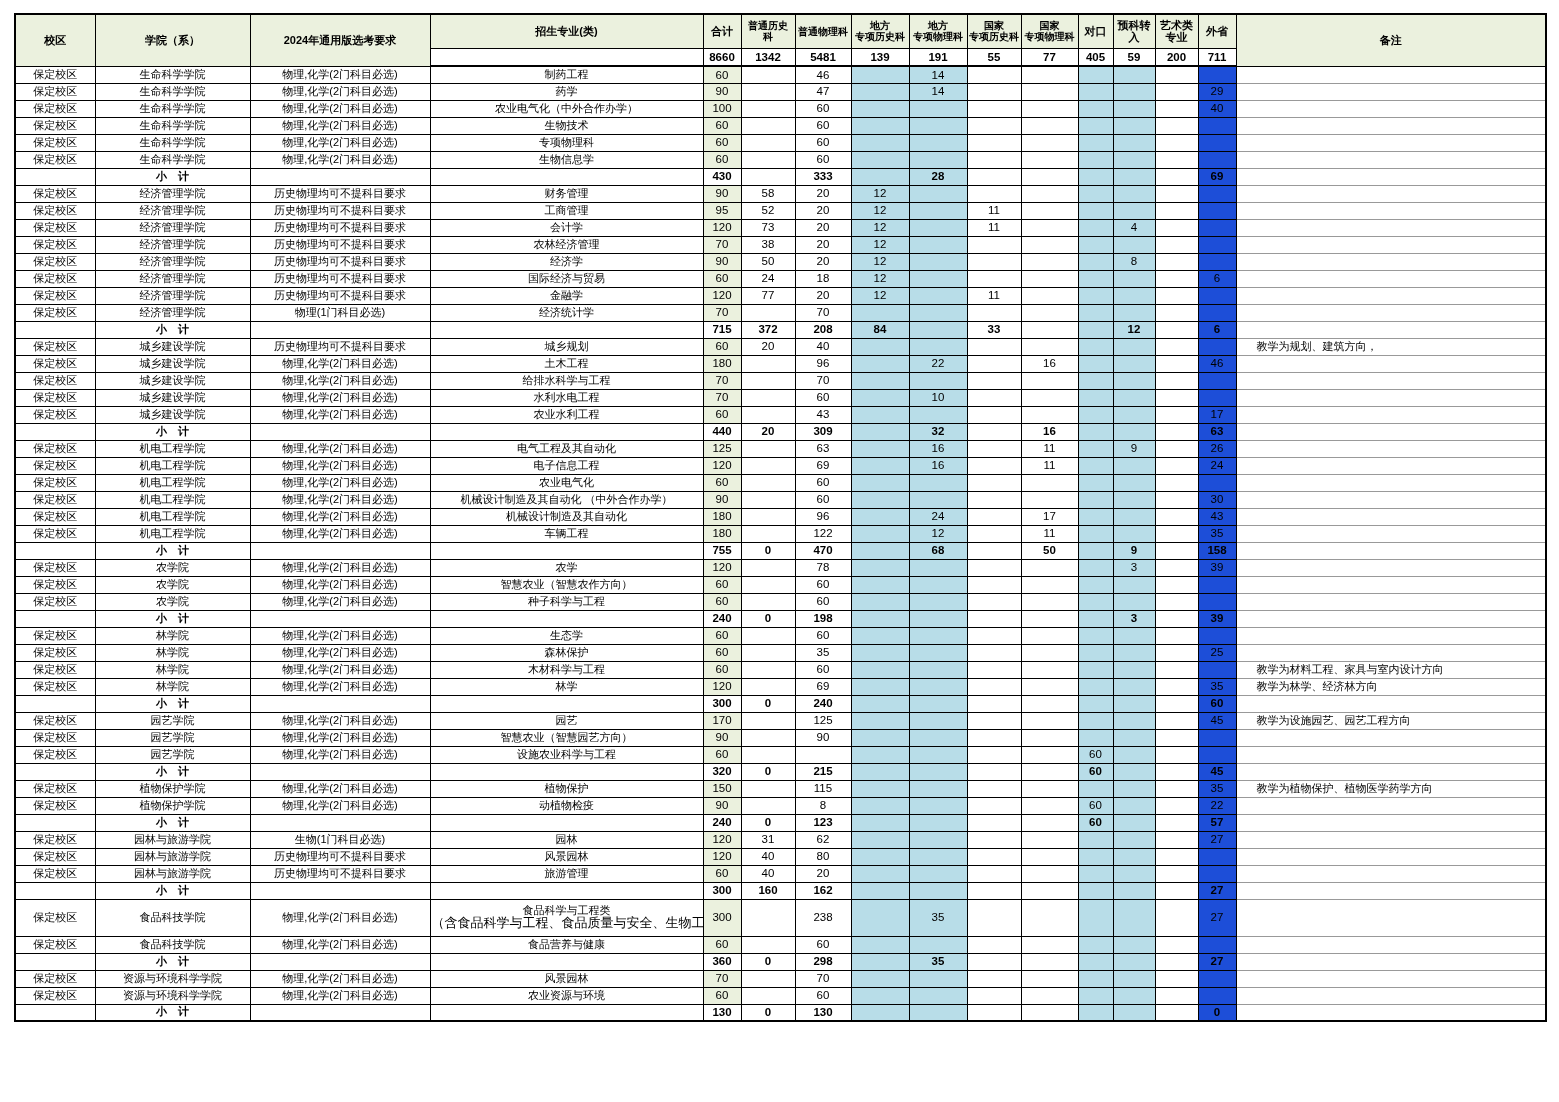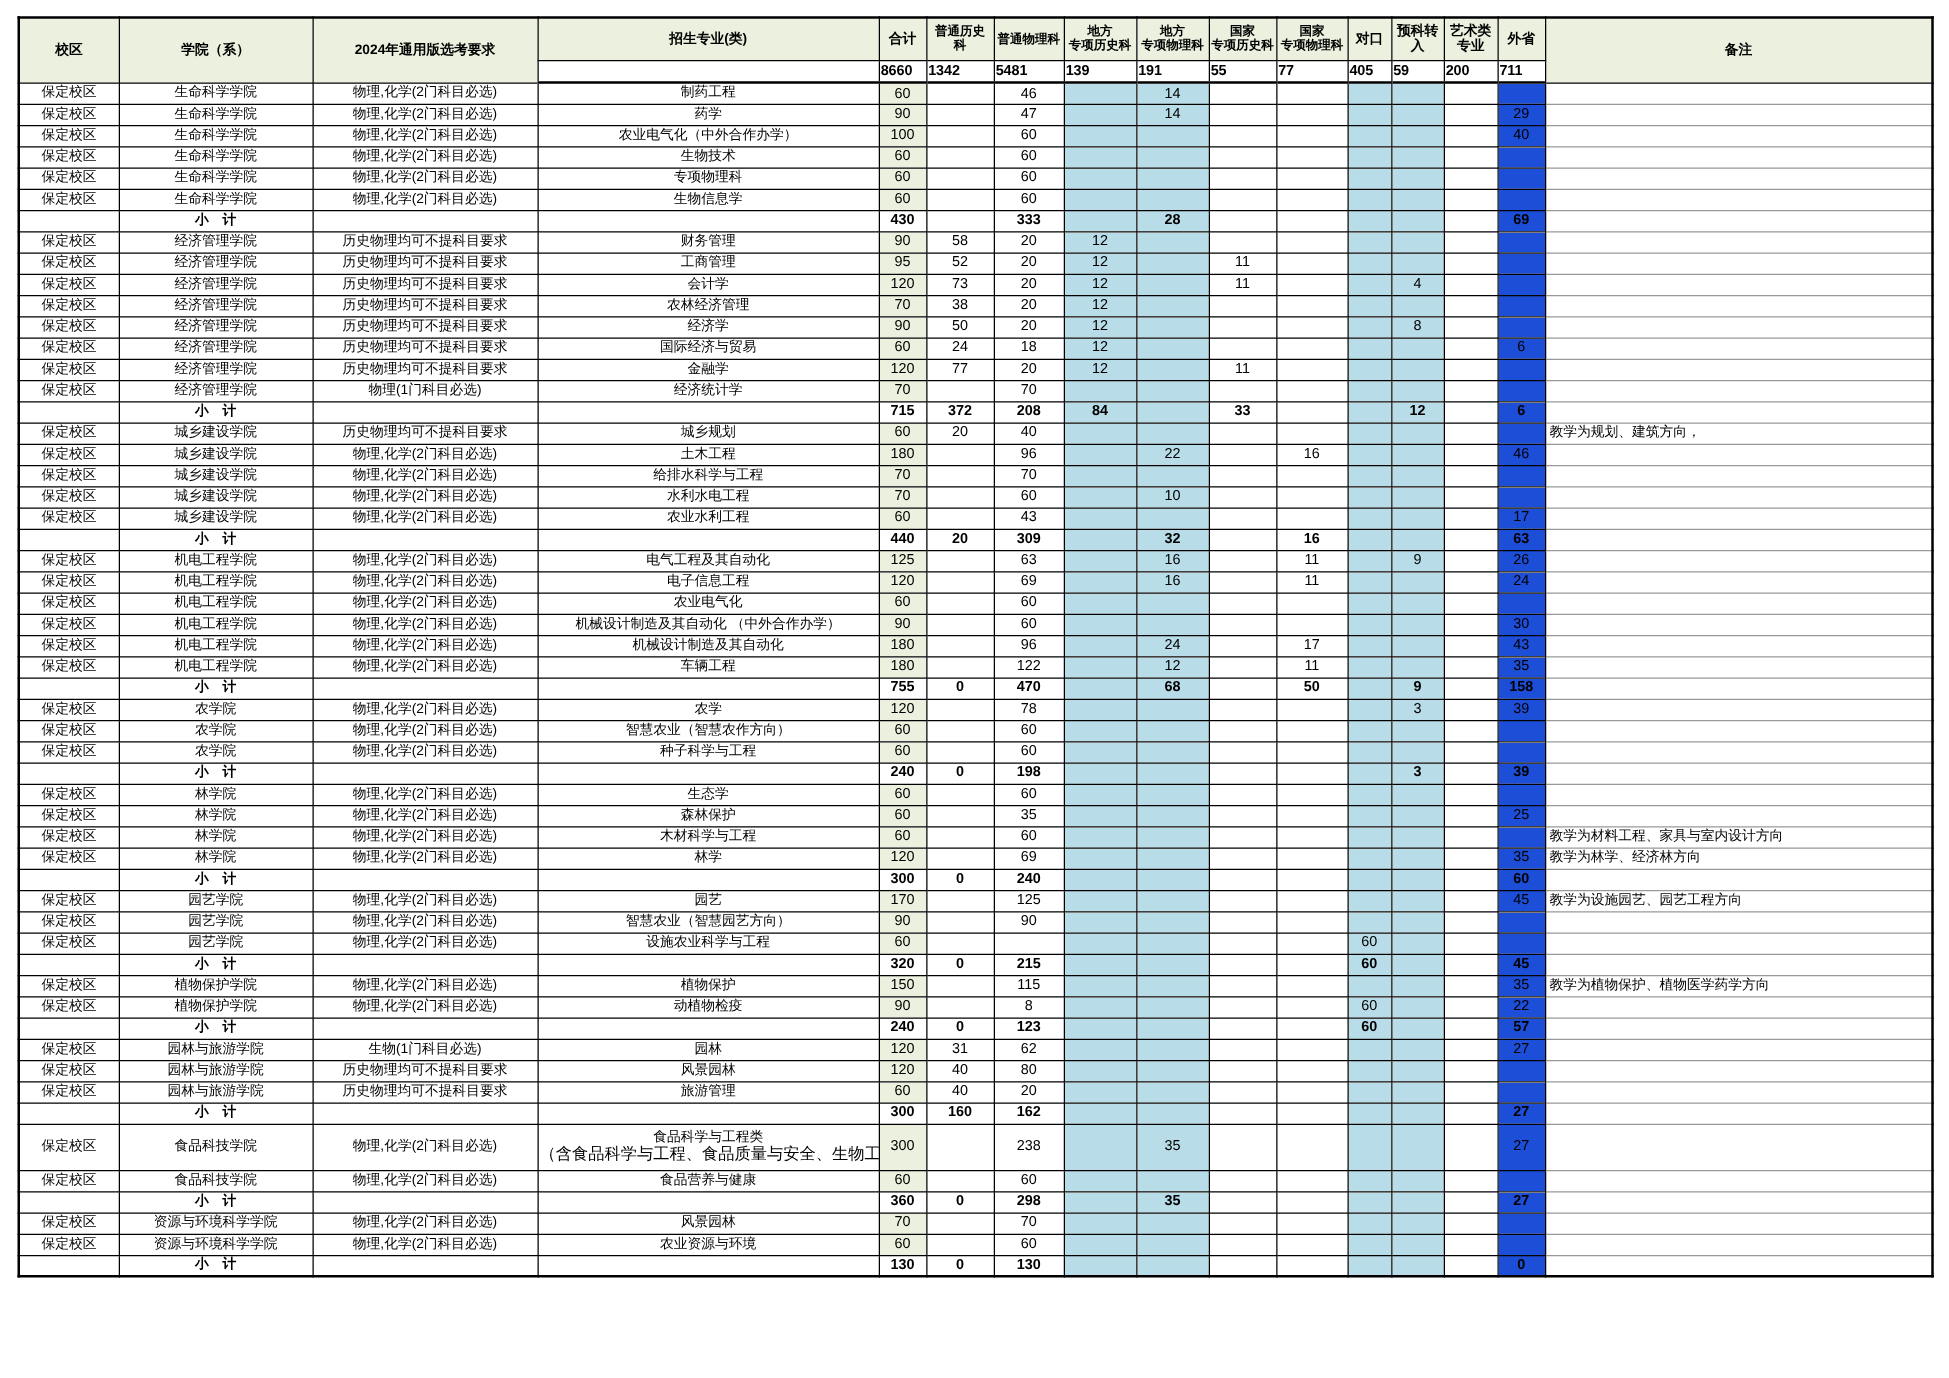--- a/index.html
+++ b/index.html
@@ -3,27 +3,27 @@
 <meta charset="utf-8">
 <style>
   html,body{margin:0;padding:0;background:#fff;font-family:"Liberation Sans",sans-serif;color:#000;}
   .wrap{padding:13px 14px;}
   table{border-collapse:collapse;table-layout:fixed;width:1531px;border:2px solid #000;}
   th,td{border:1px solid #000;overflow:hidden;padding:0 1px;box-sizing:border-box;}
   thead th{background:#ebf1de;font-weight:bold;font-size:11px;line-height:1.15;white-space:pre-line;text-align:center;}
   thead th.th-small{font-size:10px;}
   thead tr.hdr{height:34px;}
   thead tr.totals{height:18px;}
-  thead tr.totals td{text-align:left;font-weight:bold;font-size:11.5px;background:#fff;border-bottom:2px solid #000;}
+  thead tr.totals td{text-align:center;font-weight:bold;font-size:11.5px;background:#fff;border-bottom:2px solid #000;}
   tbody td{height:17px;font-size:11px;text-align:center;white-space:nowrap;line-height:1.05;}
   tbody td.num{font-size:11.5px;}
   tbody td.green{background:#ebf1de;}
   tbody td.blue{background:#b8dde8;}
   tbody td.purple{background:#1d4ed8;}
-  tbody td.note{text-align:left;padding-left:3px;border-top:1px solid #999;border-bottom:1px solid #999;}
+  tbody td.note{text-align:left;padding-left:20px;border-top:1px solid #999;border-bottom:1px solid #999;}
   tr.subtotal td{font-weight:bold;border-top:1.5px solid #000;border-bottom:1.5px solid #000;}
   tr.subtotal td.note{border-top:1px solid #999;border-bottom:1px solid #999;}
   tr.tall td{height:37px;}
   .major-main{display:block;line-height:1.15;}
   .major-sub{display:block;font-size:13px;line-height:1.15;}
 </style>
 </head>
 <body>
 
 <div class="wrap">

